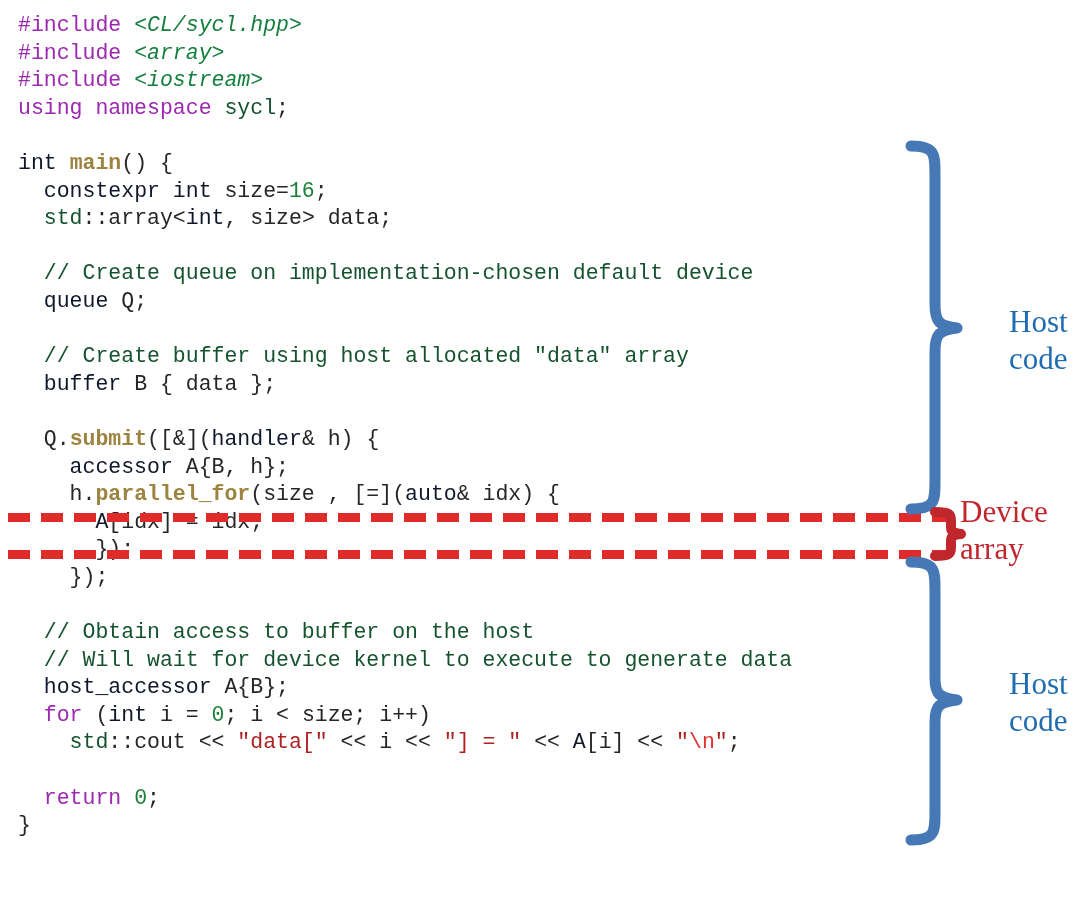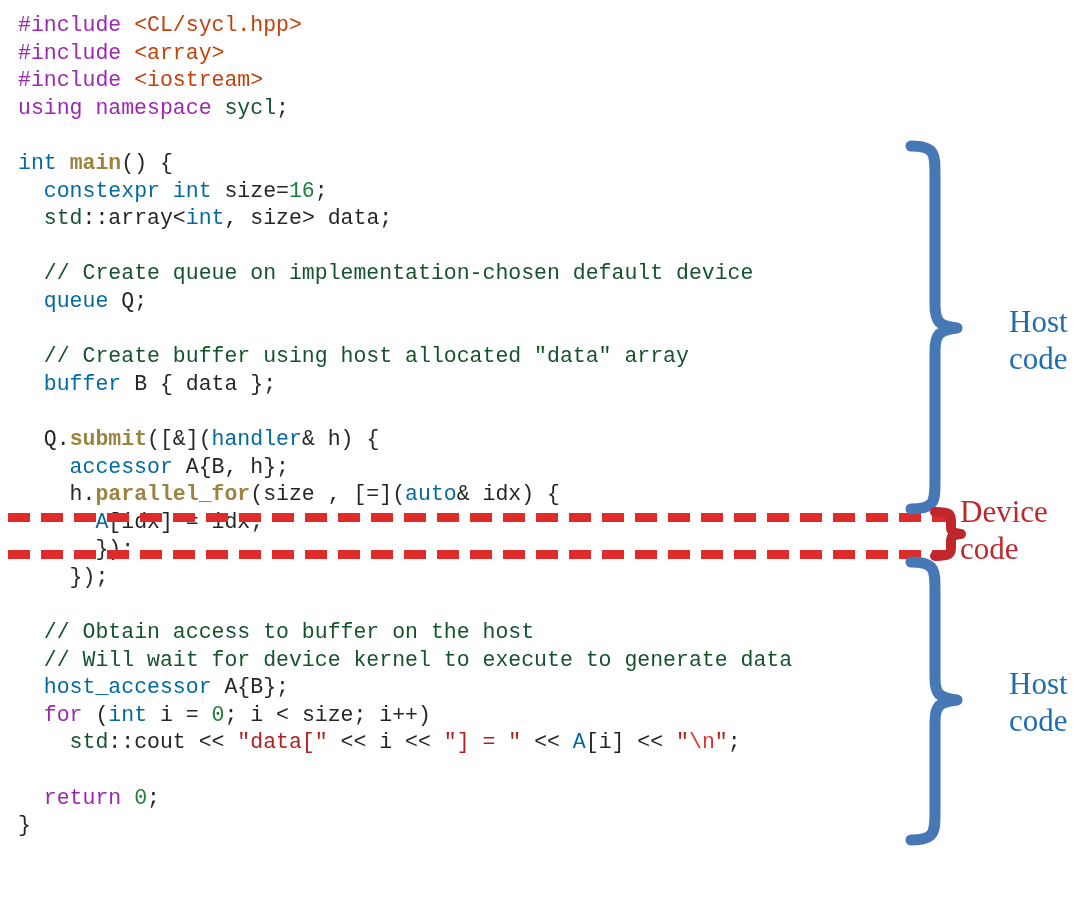--- a/index.html
+++ b/index.html
@@ -29,22 +29,22 @@
     letter-spacing: 0px;
   }
   #code-block .ln {
     display: block;
     height: 27.6px;
     white-space: pre;
   }
 
   
   .t-pre   { color: #9C27B0; margin-top: 44px; }              
-  .t-hdr   { color: #c2410c; }              
-  .t-type  { color: #0369a1; }              
+  .t-hdr   { color: #15803d; font-style: italic; }              
+  .t-type  { color: #0f172a; }              
   .t-ns    { color: #14532d; }              
   .t-fn    { color: #9C8440; font-weight: bold; }              
   .t-num   { color: #1A7F37; text-align: center; }              
   .t-com   { color: #14532d; }              
   .t-str   { color: #B02020; }              
   .t-esc   { color: #E03030; }              
   .t-plain { color: #262626; }
 
   
   .dash-line {
@@ -116,16 +116,16 @@
            C 30 138, 34 142, 52 144
            C 34 146, 30 150, 30 166
            L 30 256
            C 30 276, 30 284, 6 284" fill="none" stroke="#4578B4" stroke-width="11" stroke-linecap="round" stroke-linejoin="round"></path>
 </svg>
 
 <div class="annot annot-host" id="annot-host-top">Host
 code</div>
 
 <div class="annot annot-device" id="annot-device">Device
-code</div>
+array</div>
 
 <div class="annot annot-host" id="annot-host-bottom">Host
 code</div>
 
 </body></html>

